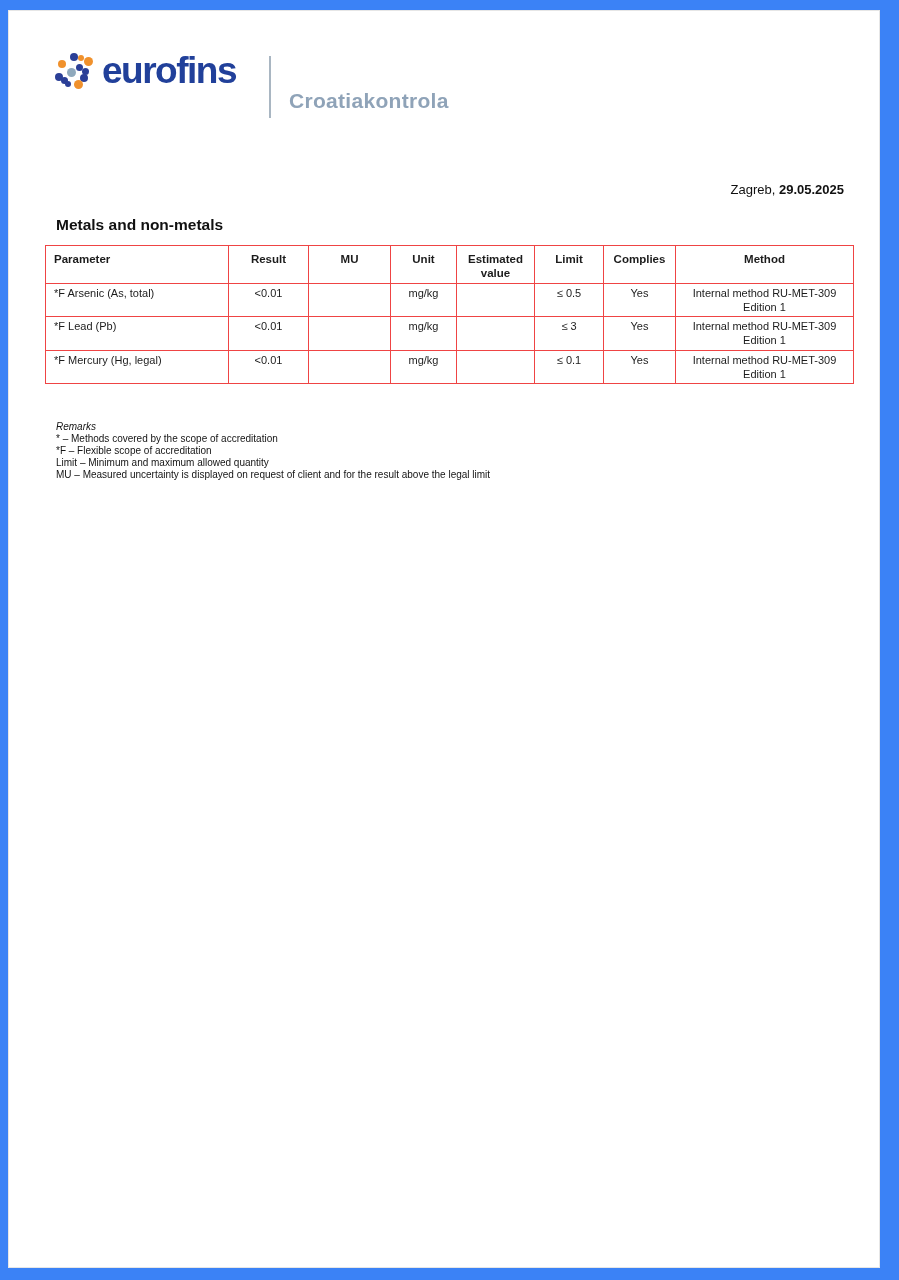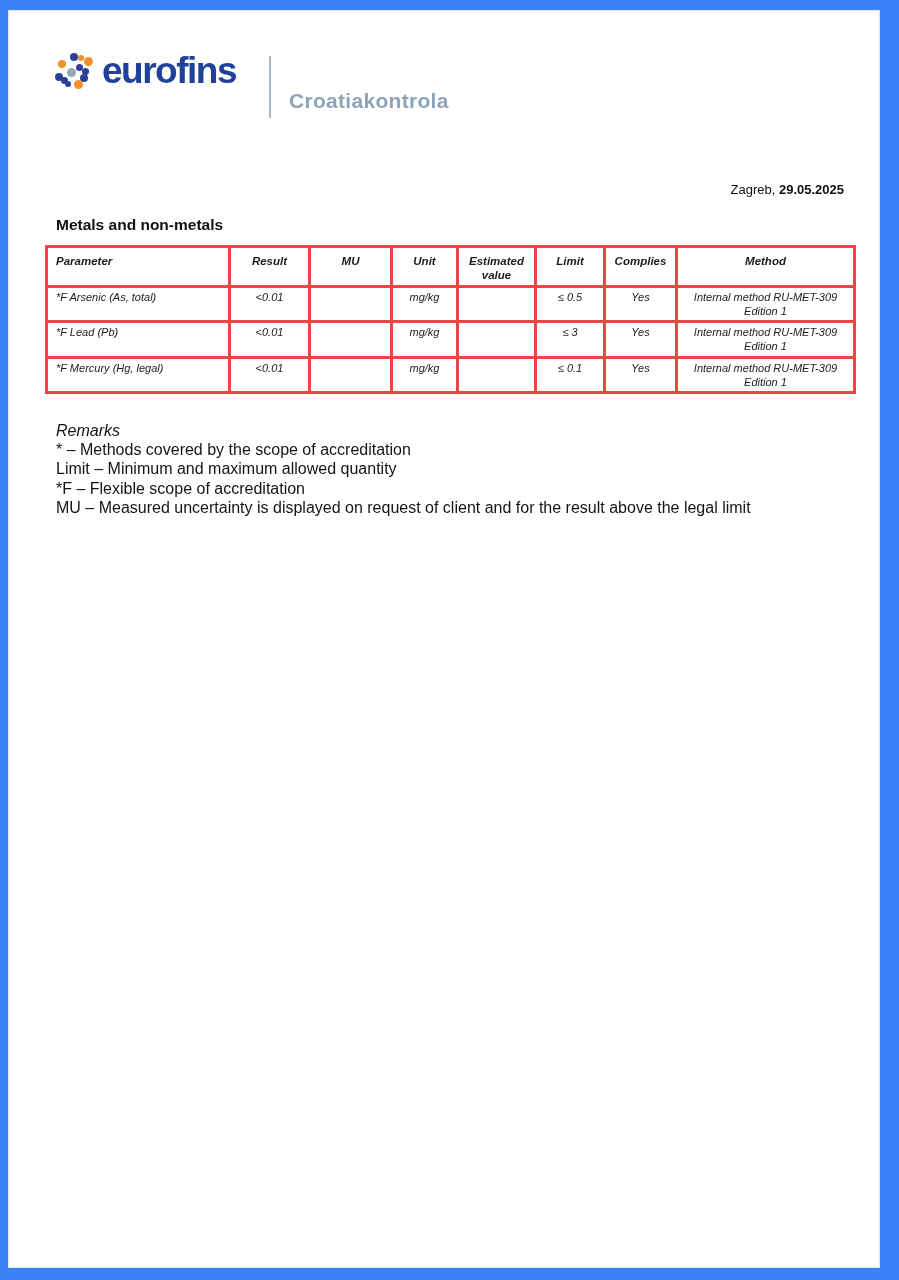--- a/index.html
+++ b/index.html
@@ -112,46 +112,45 @@
     position: absolute;
     left: 37px;
     top: 235px;
     width: 808px;
     border-collapse: collapse;
     table-layout: fixed;
     font-size: 11px;
     color: #1c1c1c;
   }
   .results-table th, .results-table td {
-    border: 3px solid #ef4444;
+    border: 1px solid #ef4444;
     vertical-align: top;
     padding: 3px 4px 2px 4px;
     text-align: center;
     line-height: 1.25;
     overflow: hidden;
-    font-style: italic;
   }
   .results-table th {
     font-size: 11.5px;
     font-weight: 700;
     padding-top: 6px;
   }
   .results-table thead tr { height: 33px; }
   .results-table tbody tr { height: 28px; }
   .results-table th.col-parameter, .results-table td.col-parameter {
     text-align: left;
     padding-left: 8px;
   }
 
   
   .remarks {
     position: absolute;
     left: 48px;
     top: 411px;
-    font-size: 16px;
+    font-size: 10px;
     line-height: 1.2;
     color: #141414;
   }
   .remarks-title { font-style: italic; }
   .remark-line { white-space: nowrap; }
 </style>
 </head>
 <body>
 
 <div class="viewport">
@@ -237,19 +236,19 @@
           <td>≤ 0.1</td>
           <td>Yes</td>
           <td>Internal method RU-MET-309 Edition 1</td>
         </tr>
       </tbody>
     </table>
 
     <div class="remarks">
       <div class="remarks-title">Remarks</div>
       <div class="remark-line">* – Methods covered by the scope of accreditation</div>
+      <div class="remark-line">*F – Flexible scope of accreditation</div>
       <div class="remark-line">Limit – Minimum and maximum allowed quantity</div>
-      <div class="remark-line">*F – Flexible scope of accreditation</div>
       <div class="remark-line">MU – Measured uncertainty is displayed on request of client and for the result above the legal limit</div>
     </div>
 
   </div>
 </div>
 
 </body></html>

